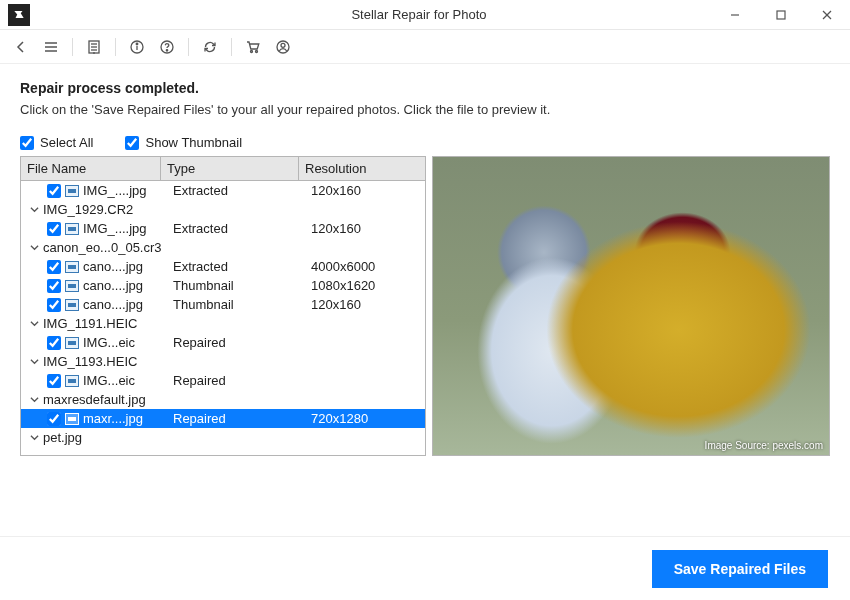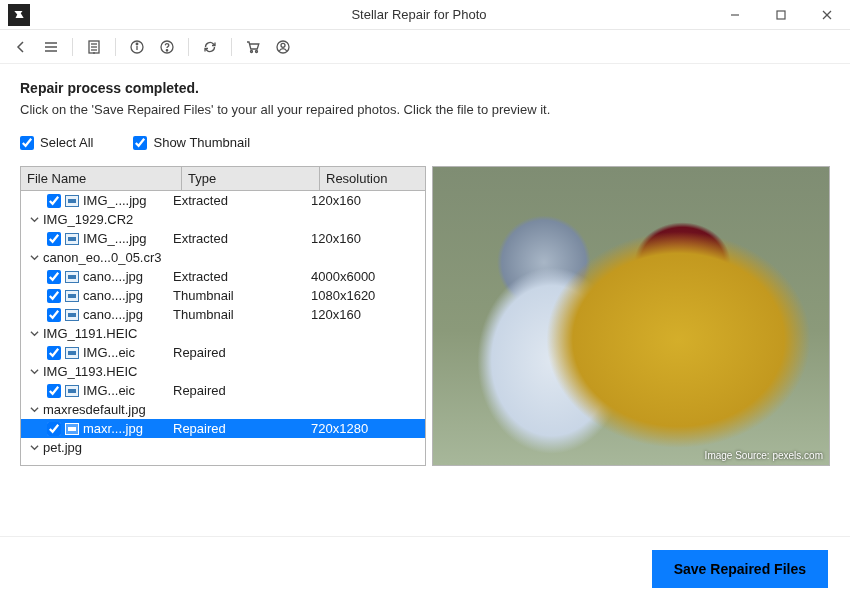--- a/index.html
+++ b/index.html
@@ -9,28 +9,28 @@
   .titlebar .logo svg { width: 14px; height: 14px; }
   .titlebar .title { position: absolute; left: 0; right: 12px; text-align: center; font-size: 13px; color: #333; pointer-events: none; }
   .titlebar .winbtns { margin-left: auto; display: flex; }
   .titlebar .winbtn { width: 46px; height: 30px; display: flex; align-items: center; justify-content: center; color: #555; }
   .toolbar { height: 34px; display: flex; align-items: center; padding: 0 8px; gap: 4px; border-bottom: 1px solid #eee; }
   .tbtn { width: 26px; height: 26px; display: flex; align-items: center; justify-content: center; color: #555; border-radius: 3px; }
   .tbar-sep { width: 1px; height: 18px; background: #ddd; margin: 0 4px; }
   .content { padding: 16px 20px 10px 20px; }
   .heading { font-weight: 700; font-size: 14px; margin-bottom: 6px; }
   .subheading { font-size: 13px; color: #333; margin-bottom: 18px; }
-  .options { display: flex; gap: 40px; margin-bottom: 16px; }
+  .options { display: flex; gap: 32px; margin-bottom: 6px; }
   .options label { display: flex; align-items: center; gap: 6px; }
   input[type=checkbox] { width: 14px; height: 14px; }
   .panel-row { display: flex; gap: 6px; }
   .table-wrap { width: 406px; height: 300px; border: 1px solid #b5b5b5; overflow-y: auto; overflow-x: hidden; }
   .table-header { display: flex; background: #e6e6e6; border-bottom: 1px solid #b5b5b5; font-weight: 400; color: #222; }
   .th { padding: 4px 6px; border-right: 1px solid #b5b5b5; }
-  .th-name { width: 161px; }
+  .th-name { width: 140px; }
   .th-type { width: 138px; }
   .th-res { flex: 1; border-right: none; }
   .tree { font-size: 13px; }
   .row { display: flex; align-items: center; height: 19px; white-space: nowrap; }
   .row.selected { background: #0a7dff; color: #fff; }
   .cell { overflow: hidden; text-overflow: ellipsis; }
   .cell-name { display: flex; align-items: center; gap: 4px; width: 152px; padding-left: 4px; }
   .cell-type { width: 138px; }
   .cell-res { flex: 1; }
   .chev { width: 10px; display: inline-flex; justify-content: center; color: #555; }
@@ -45,21 +45,21 @@
   .preview-scene { position: absolute; inset: 0;
     background:
       radial-gradient(ellipse 220px 180px at 62% 58%, #d4ae2a 0%, #c3991f 48%, rgba(0,0,0,0) 60%),
       radial-gradient(ellipse 120px 150px at 30% 65%, #dfe7f0 0%, #c9d6e6 50%, rgba(0,0,0,0) 62%),
       radial-gradient(ellipse 60px 60px at 28% 32%, #a8b6c6 0%, #7a8aa0 70%, rgba(0,0,0,0) 78%),
       radial-gradient(ellipse 60px 50px at 63% 32%, #8a1828 0%, #6a0f1c 70%, rgba(0,0,0,0) 80%),
       linear-gradient(180deg, #7f8d73 0%, #8b9a7a 55%, #a7b79a 100%);
   }
   .credit { position: absolute; right: 6px; bottom: 4px; font-size: 10px; color: #fff; text-shadow: 0 0 3px rgba(0,0,0,.8); text-align: right; }
   .footer { position: absolute; bottom: 0; left: 0; right: 0; height: 64px; display: flex; align-items: center; justify-content: flex-end; padding-right: 22px; border-top: 1px solid #eee; }
-  .primary-btn { background: #0a7dff; color: #000000; border: none; padding: 11px 22px; font-size: 14px; font-weight: 600; cursor: pointer; }
+  .primary-btn { background: #0a7dff; color: #ffffff; border: none; padding: 11px 22px; font-size: 14px; font-weight: 600; cursor: pointer; }
 </style>
 </head>
 <body>
 
 <div class="titlebar">
   <div class="logo">
     <svg viewBox="0 0 24 24" fill="#fff">
         <path d="M4 5h14l-3 4 5 8H6l3-6-5-6z"></path>
       </svg>
   </div>

